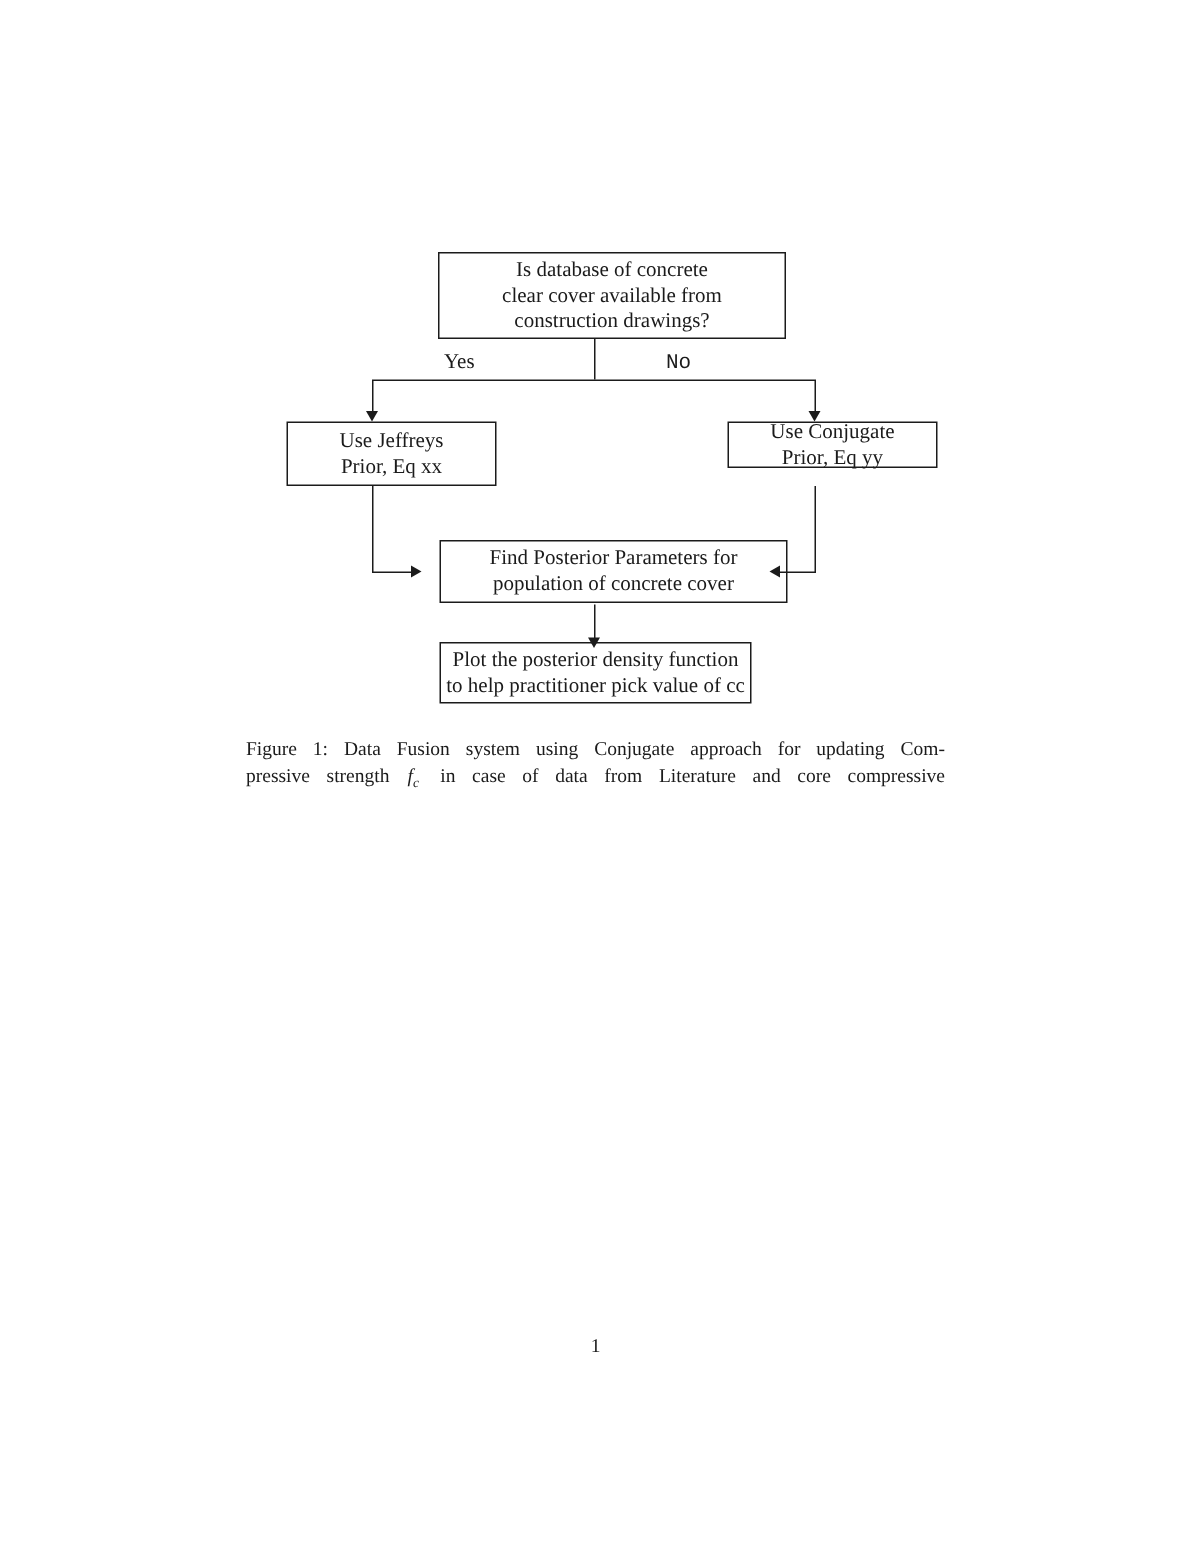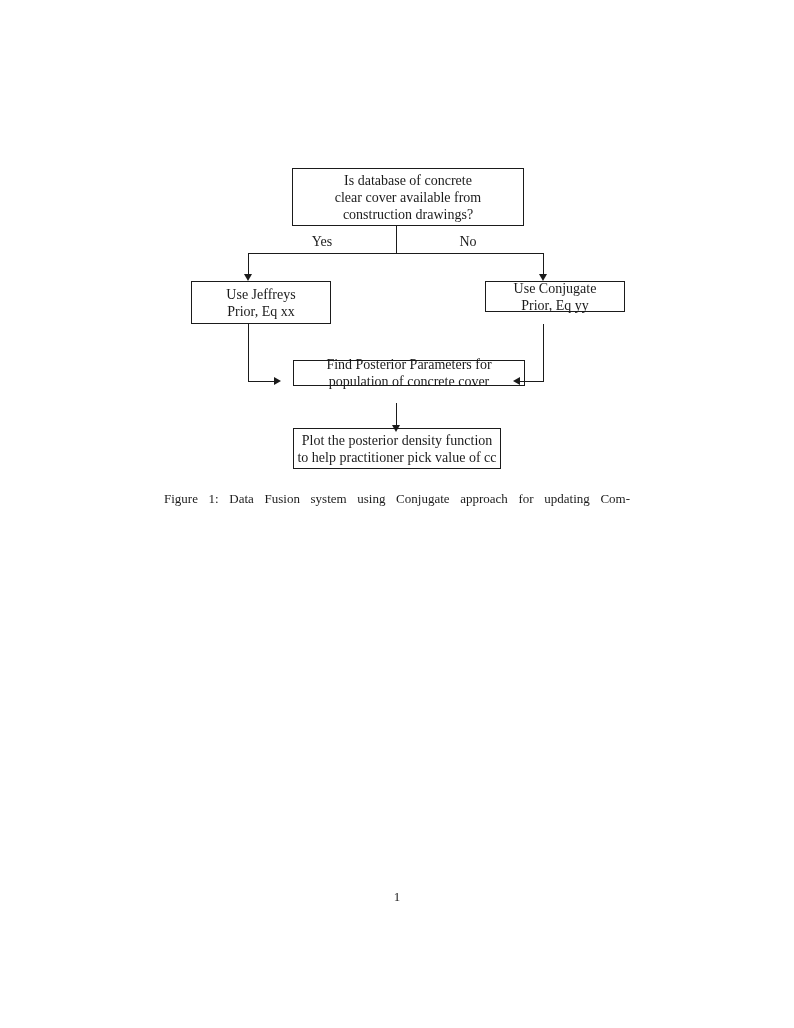--- a/index.html
+++ b/index.html
@@ -20,21 +20,20 @@
     border: 1px solid var(--ink);
     background: var(--paper);
     display: flex; align-items: center; justify-content: center;
     text-align: center;
     white-space: pre-line;
     font-size: 14px; line-height: 17px; margin-left: 12px;
   }
   .branch-label {
     position: absolute;
     font-size: 14px; line-height: 16px;
-    text-align: center;
   }
   
   .line { position: absolute; background: var(--ink); }
   
   .arrow { position: absolute; width: 0; height: 0; }
   .arrow.down  { border-left: 4px solid transparent; border-right: 4px solid transparent; border-top: 7px solid var(--ink); }
   .arrow.right { border-top: 4px solid transparent; border-bottom: 4px solid transparent; border-left: 7px solid var(--ink); }
   .arrow.left  { border-top: 4px solid transparent; border-bottom: 4px solid transparent; border-right: 7px solid var(--ink); }
   
   .caption {
@@ -64,28 +63,28 @@
     <div class="node" style="left:280px; top:168px; width:232px; height:58px;">Is database of concrete
 clear cover available from
 construction drawings?</div>
 
     <div class="node" style="left:179px; top:281px; width:140px; height:43px;text-align:center;">Use Jeffreys
 Prior, Eq xx</div>
 
     <div class="node" style="left:473px; top:281px; width:140px; height:31px;text-align:center;">Use Conjugate
 Prior, Eq yy</div>
 
-    <div class="node" style="left:281px; top:360px; width:232px; height:26px;">Find Posterior Parameters for
+    <div class="node" style="left:281px; top:360px; width:232px; height:42px;">Find Posterior Parameters for
 population of concrete cover</div>
 
     <div class="node" style="left:281px; top:428px; width:208px; height:41px;">Plot the posterior density function
 to help practitioner pick value of cc</div>
 
     <div class="branch-label" style="left:296px; top:234px; width:52px;">Yes</div>
-    <div class="branch-label" style="left:444px; top:234px; width:48px;">No</div>
+    <div class="branch-label" style="left:444px; top:234px; width:48px;font-family:Liberation Mono, monospace;">No</div>
 
     <div class="line" style="left:396px; top:226px; width:1px; height:27px;"></div>
     <div class="line" style="left:248px; top:253px; width:296px; height:1px;"></div>
 
     <div class="line" style="left:248px; top:254px; width:1px; height:21px;"></div>
     <div class="arrow down" style="left:244px; top:274px;"></div>
 
     <div class="line" style="left:543px; top:254px; width:1px; height:21px;"></div>
     <div class="arrow down" style="left:539px; top:274px;"></div>
 
@@ -96,17 +95,22 @@
     <div class="line" style="left:543px; top:324px; width:1px; height:58px;"></div>
     <div class="line" style="left:520px; top:381px; width:24px; height:1px;"></div>
     <div class="arrow left" style="left:513px; top:377px;"></div>
 
     <div class="line" style="left:396px; top:403px; width:1px; height:23px;"></div>
     <div class="arrow down" style="left:392px; top:425px;"></div>
   </div>
 
   <div class="caption">
     <div class="cap-line just">Figure 1: Data Fusion system using Conjugate approach for updating Com-</div>
+    <div class="cap-line just">
+      <span>pressive strength</span>
+      <span class="math-fc"><i>f</i><sub>c</sub></span>
+      <span>in case of data from Literature and core compressive</span>
+    </div>
   </div>
 
   <div class="page-number">1</div>
 
 </div>
 
 </body></html>

